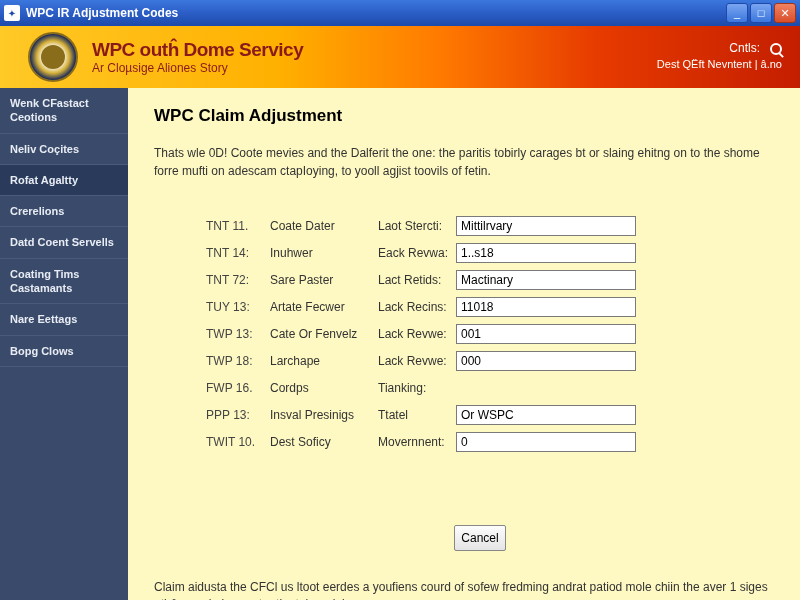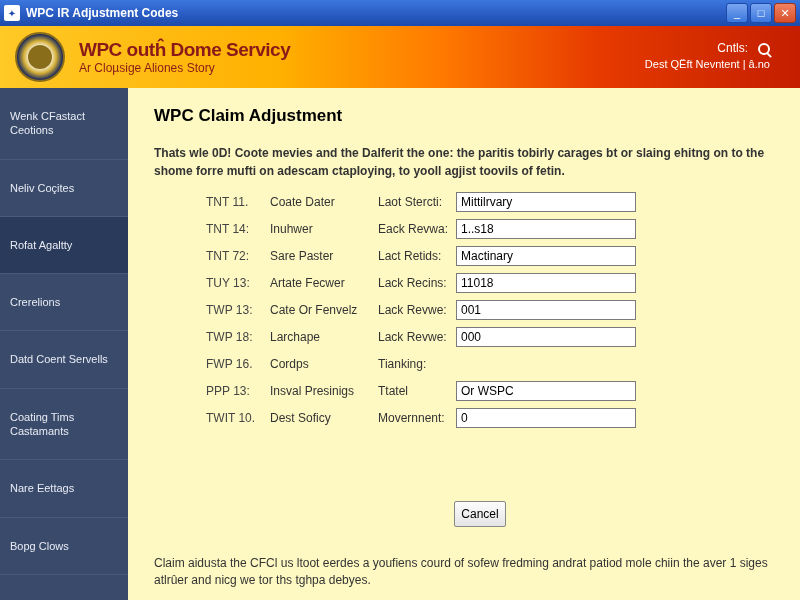--- a/index.html
+++ b/index.html
@@ -3,37 +3,37 @@
 <meta charset="utf-8">
 <style>
 * { margin: 0; padding: 0; box-sizing: border-box; font-family: Tahoma, Arial, sans-serif; }
 body { width: 800px; height: 600px; overflow: hidden; background: #ece9d8; }
 .titlebar { height: 26px; background: linear-gradient(to bottom, #3b77dd 0%, #2b5ec6 50%, #1d4aaa 100%); display: flex; align-items: center; padding: 0 4px; color: white; font-size: 12px; }
 .titlebar-icon { width: 16px; height: 16px; background: #fff; border-radius: 2px; margin-right: 6px; display: flex; align-items: center; justify-content: center; font-size: 10px; color: #1d4aaa; }
 .titlebar-title { flex: 1; font-weight: bold; }
 .titlebar-btns { display: flex; gap: 2px; }
 .titlebar-btn { width: 22px; height: 20px; background: linear-gradient(to bottom, #7aa5f0, #3b77dd); border: 1px solid #1d4aaa; border-radius: 3px; display: flex; align-items: center; justify-content: center; color: white; font-size: 11px; cursor: pointer; }
 .titlebar-btn.close { background: linear-gradient(to bottom, #f08262, #d94f2a); border-color: #a03518; }
-.header { height: 62px; background: linear-gradient(to right, #ffc926 0%, #ffb000 35%, #ff7a00 55%, #e63a00 75%, #c41e00 100%); display: flex; align-items: center; padding: 0 15px; position: relative; }
+.header { height: 62px; background: linear-gradient(to right, #ffc926 0%, #ffb000 35%, #ff7a00 55%, #e63a00 75%, #c41e00 100%); display: flex; align-items: center; padding: 0 28px; position: relative; }
 .seal { width: 50px; height: 50px; border-radius: 50%; background: radial-gradient(circle, #fff 30%, #d4af37 50%, #1a2a5c 70%); border: 2px solid #8a6d1a; display: flex; align-items: center; justify-content: center; margin-right: 14px; }
 .seal-inner { width: 24px; height: 24px; border-radius: 50%; background: #8a6d1a; }
 .header-text { color: #8a1a1a; }
 .header-title { font-size: 19px; font-weight: bold; letter-spacing: -0.5px; }
 .header-sub { font-size: 12px; color: #8a1a1a; }
-.header-right { position: absolute; right: 30px; top: 14px; color: #fff; font-size: 11px; text-align: right; line-height: 1.4; }
+.header-right { position: absolute; right: 18px; top: 14px; color: #fff; font-size: 11px; text-align: right; line-height: 1.4; }
 .header-right .line1 { font-size: 12px; }
 .search-icon { display: inline-block; width: 12px; height: 12px; border: 2px solid #fff; border-radius: 50%; position: relative; vertical-align: middle; margin-left: 10px; }
 .search-icon::after { content: ''; position: absolute; width: 6px; height: 2px; background: #fff; bottom: -3px; right: -4px; transform: rotate(45deg); }
 .body-row { display: flex; height: 512px; }
 .sidebar { width: 128px; background: #3a4a6a; color: #e8ecf4; font-size: 11px; }
-.sidebar-item { padding: 21px 10px; border-bottom: 1px solid #4a5a7a; cursor: pointer; line-height: 1.3; }
+.sidebar-item { padding: 8px 10px; border-bottom: 1px solid #4a5a7a; cursor: pointer; line-height: 1.3; font-weight: bold; }
 .sidebar-item.active { background: #2a3a5a; }
 .main { flex: 1; background: #fef9c3; padding: 18px 26px 10px 26px; overflow: hidden; font-size: 12px; color: #222; position: relative; }
 .page-title { font-size: 17px; font-weight: bold; margin-bottom: 18px; color: #000; }
-.intro { font-size: 12px; line-height: 1.5; margin-bottom: 8px; color: #333; font-weight: bold; }
+.intro { font-size: 12px; line-height: 1.5; margin-bottom: 32px; color: #333; }
 .form-rows { margin-left: 52px; }
 .form-row { display: flex; align-items: center; height: 27px; font-size: 12px; }
 .col-code { width: 64px; color: #444; }
 .col-desc { width: 108px; color: #333; }
 .col-label { width: 78px; color: #333; }
 .col-input input { width: 180px; height: 20px; border: 1px solid #7a7a7a; padding: 1px 4px; font-size: 12px; background: #fff; }
 .form-row.offset .col-input { margin-left: 0; }
 .form-row.offset input { width: 180px; }
 .btn-row { text-align: center; margin-top: 70px; }
 .btn { display: inline-block; padding: 5px 6px; border: 1px solid #888; background: linear-gradient(to bottom, #fdfdfd, #e4e4e4); font-size: 12px; cursor: pointer; border-radius: 2px; margin-left: 32px; }

